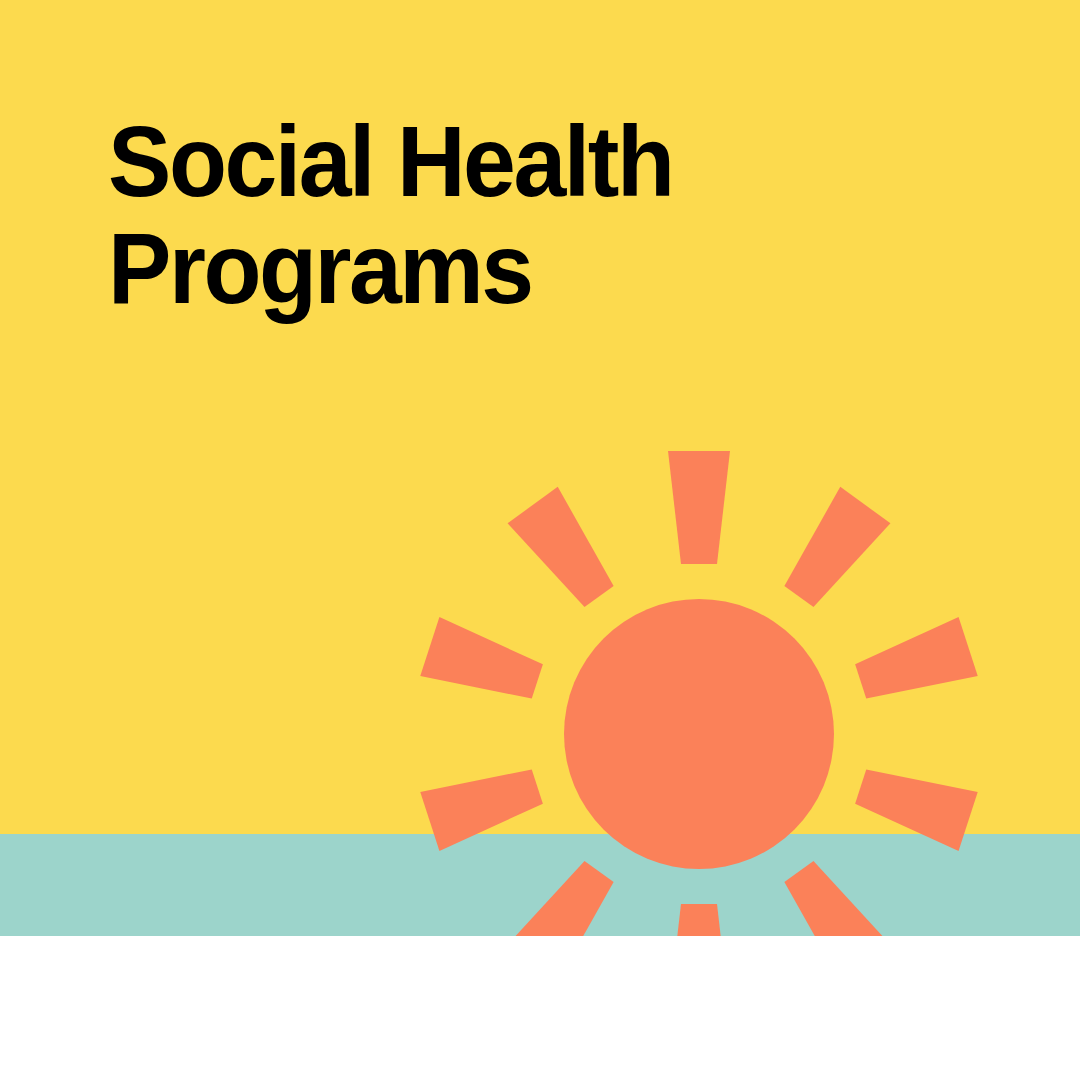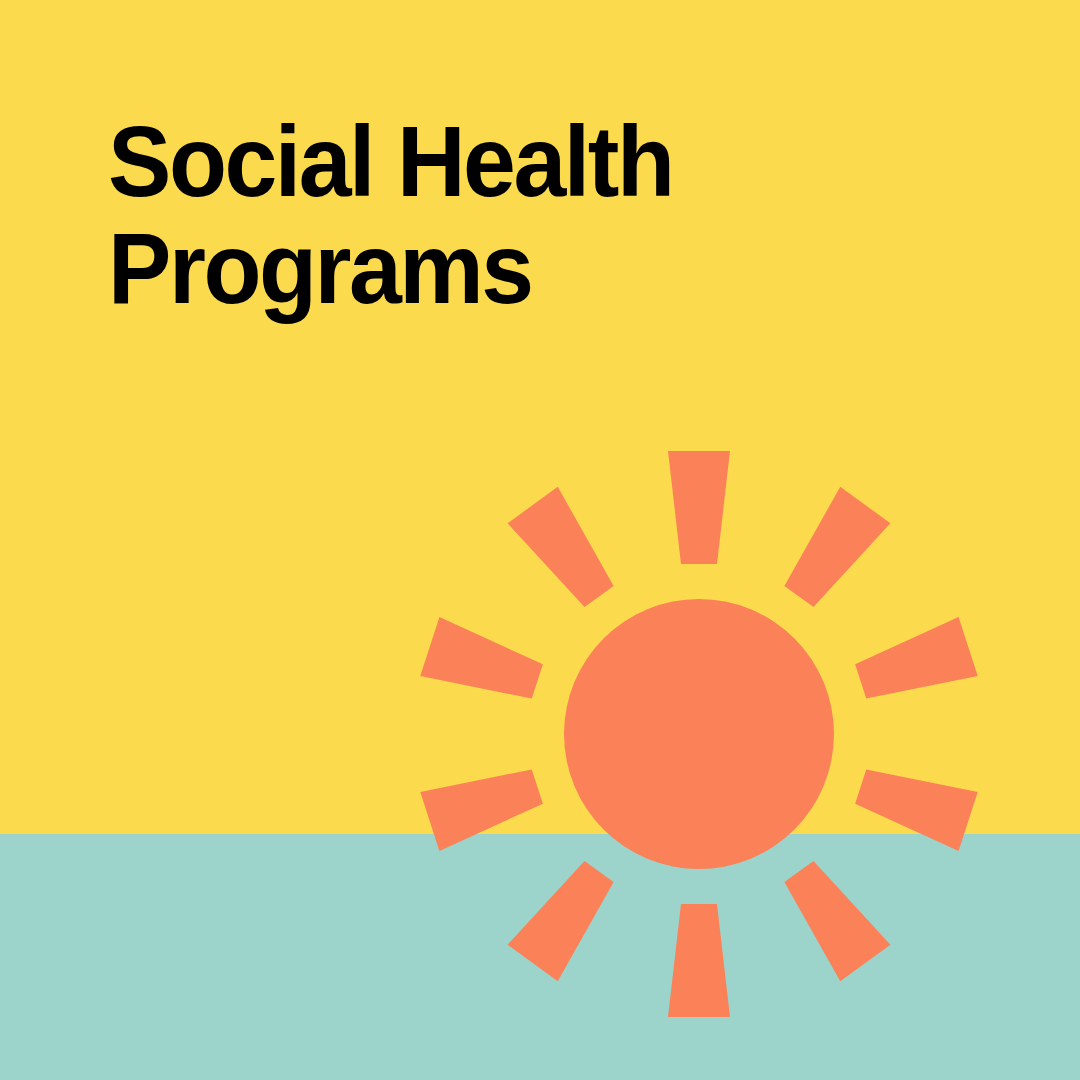--- a/index.html
+++ b/index.html
@@ -71,21 +71,21 @@
   }
   .sun-wrap svg {
     display: block;
     width: 1080px;
     height: 1080px;
   }
 </style>
 </head>
 <body>
 
-<div class="poster" style="width: 1080px; height: 1080px; background: rgb(252, 218, 78);">
+<div class="poster" style="width: 1080px; height: 936px; background: rgb(252, 218, 78);">
 
   <div class="band-sky" style="background: rgb(252, 218, 78); height: 834px;"></div>
   <div class="band-sea" style="background: rgb(156, 212, 203); top: 834px; height: 246px;"></div>
 
   <div class="sun-wrap">
     <svg viewBox="0 0 1080 1080" xmlns="http://www.w3.org/2000/svg">
       <g id="sun-group">
           <polygon points="681.00,564.00 717.00,564.00 730.00,451.00 668.00,451.00" fill="#FB8159"></polygon>
           <polygon points="784.36,585.89 813.49,607.05 890.42,523.27 840.26,486.83" fill="#FB8159"></polygon>
           <polygon points="855.12,664.35 866.24,698.59 977.73,676.03 958.57,617.07" fill="#FB8159"></polygon>

